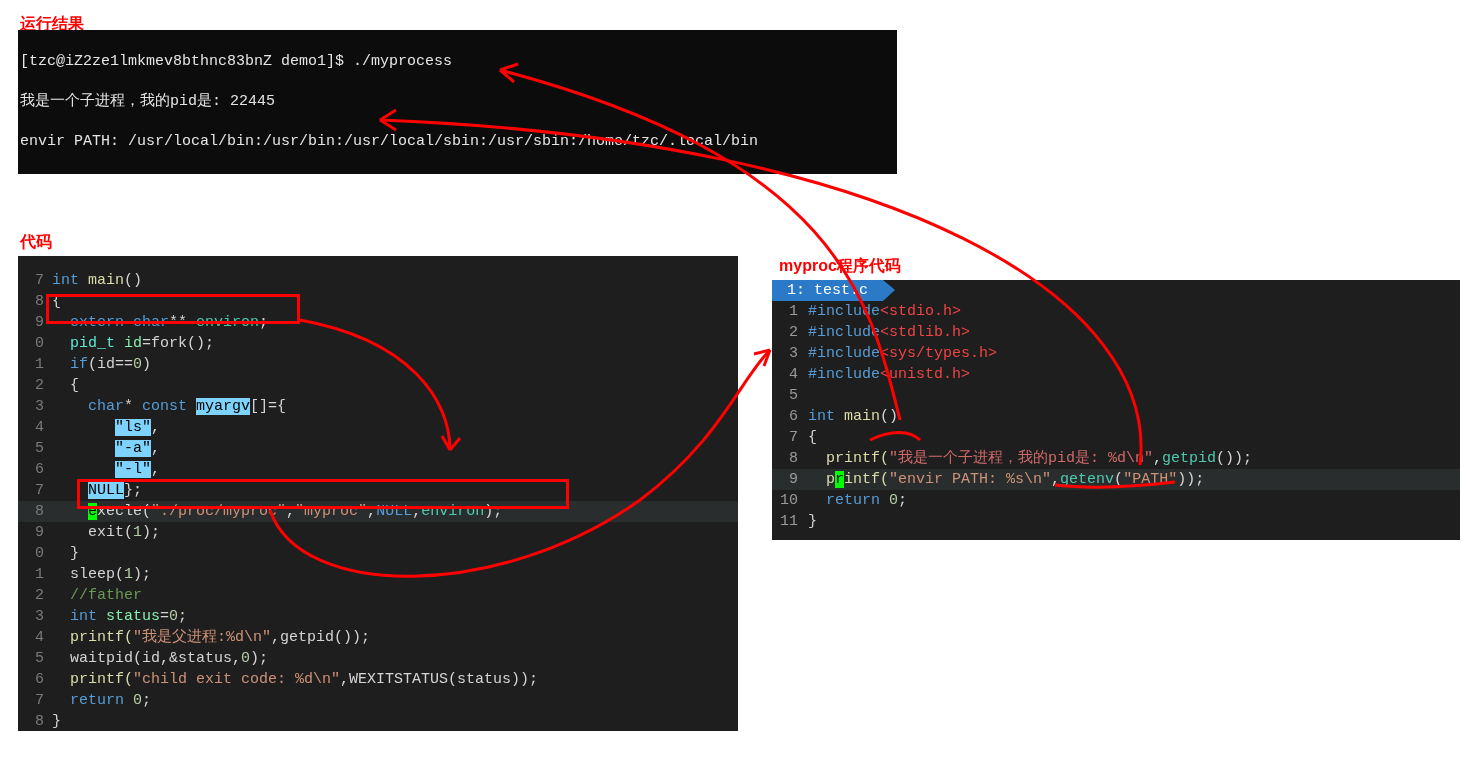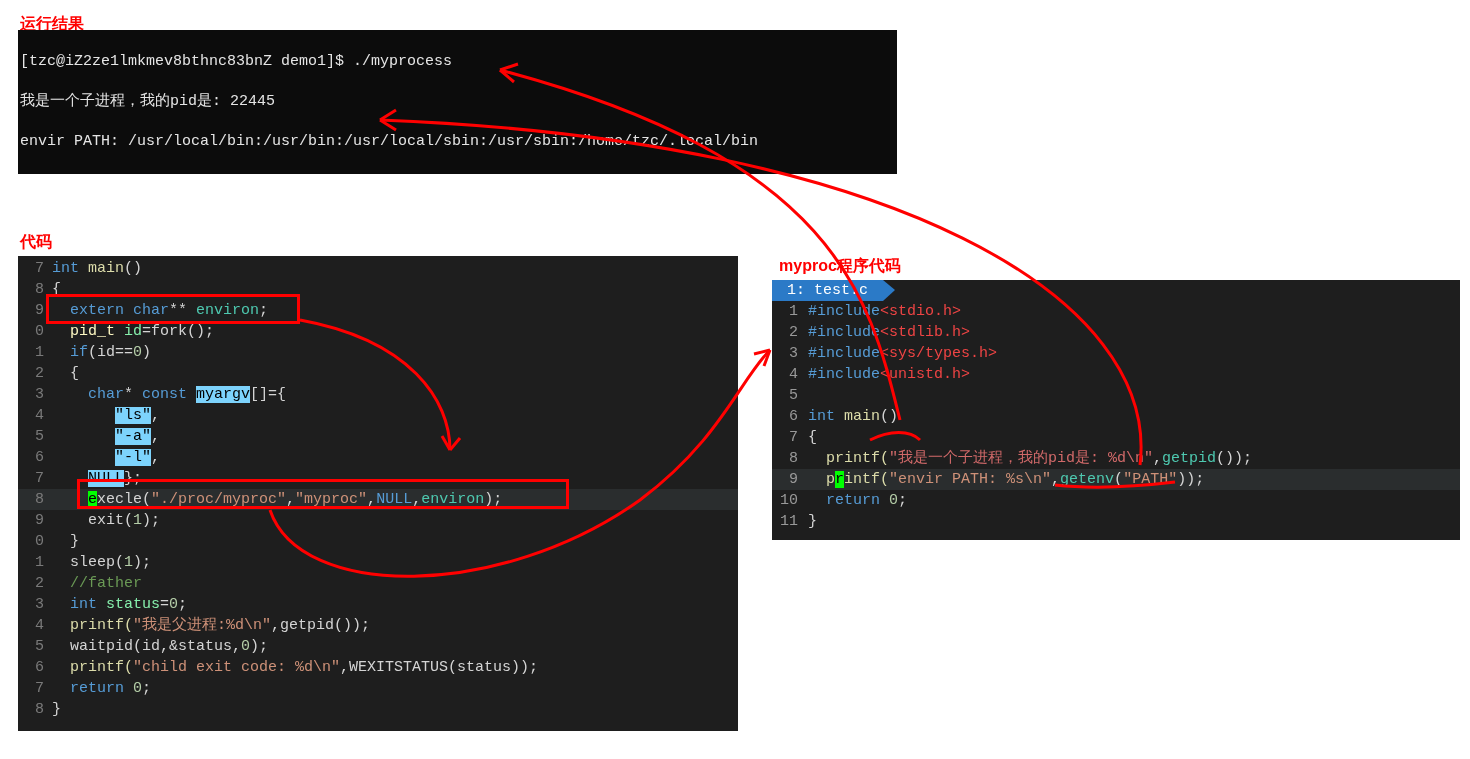--- a/index.html
+++ b/index.html
@@ -53,21 +53,21 @@
   }
   .gutter2 {
     display: inline-block;
     width: 26px;
     color: #999;
     text-align: right;
     padding-right: 10px;
     user-select: none;
   }
   .kw { color: #569cd6; }
-  .type { color: #fef9c3; }
+  .type { color: #5eead4; }
   .num { color: #b5cea8; }
   .func { color: #dcdcaa; }
   .comment { color: #6a9955; }
   .ident { color: #86efac; text-align: center; }
   .hl-yellow { background: #7dd3fc; color: #000; }
   .hl-green { background: #00ff00; color: #000; }
   .tab-bg {
     background: #2b7ac7;
     color: #fff;
     padding: 0 6px;
@@ -114,21 +114,21 @@
 <div class="terminal">
 <div class="codeline"><span>[tzc@iZ2ze1lmkmev8bthnc83bnZ demo1]$ </span><span>./myprocess</span></div>
 <div class="codeline">我是一个子进程，我的pid是: 22445</div>
 <div class="codeline">envir PATH: /usr/local/bin:/usr/bin:/usr/local/sbin:/usr/sbin:/home/tzc/.local/bin</div>
 <div class="codeline">:/home/tzc/bin</div>
 
 
 
 </div>
 
-<div class="code-block" style="left:18px; top:256px; width:720px; height:475px; padding-top:2px;">
+<div class="code-block" style="left:18px; top:256px; width:720px; height:475px; padding-top:14px;">
 <div class="codeline"><span class="gutter">7</span><span class="kw">int</span><span class="func"> main</span><span>()</span></div>
 <div class="codeline"><span class="gutter">8</span><span>{</span></div>
 <div class="codeline"><span class="gutter">9</span><span class="kw">  extern </span><span class="kw">char</span><span>** </span><span class="green-text">environ</span><span>;</span></div>
 <div class="codeline"><span class="gutter">0</span><span class="type">  pid_t </span><span class="ident">id</span><span>=fork();</span></div>
 <div class="codeline"><span class="gutter">1</span><span class="kw">  if</span><span>(id==</span><span class="num">0</span><span>)</span></div>
 <div class="codeline"><span class="gutter">2</span><span>  {</span></div>
 <div class="codeline"><span class="gutter">3</span><span class="kw">    char</span><span>* </span><span class="kw">const </span><span class="hl-yellow">myargv</span><span>[]={</span></div>
 <div class="codeline"><span class="gutter">4</span><span>       </span><span class="hl-yellow">"ls"</span><span>,</span></div>
 <div class="codeline"><span class="gutter">5</span><span>       </span><span class="hl-yellow">"-a"</span><span>,</span></div>
 <div class="codeline"><span class="gutter">6</span><span>       </span><span class="hl-yellow">"-l"</span><span>,</span></div>

